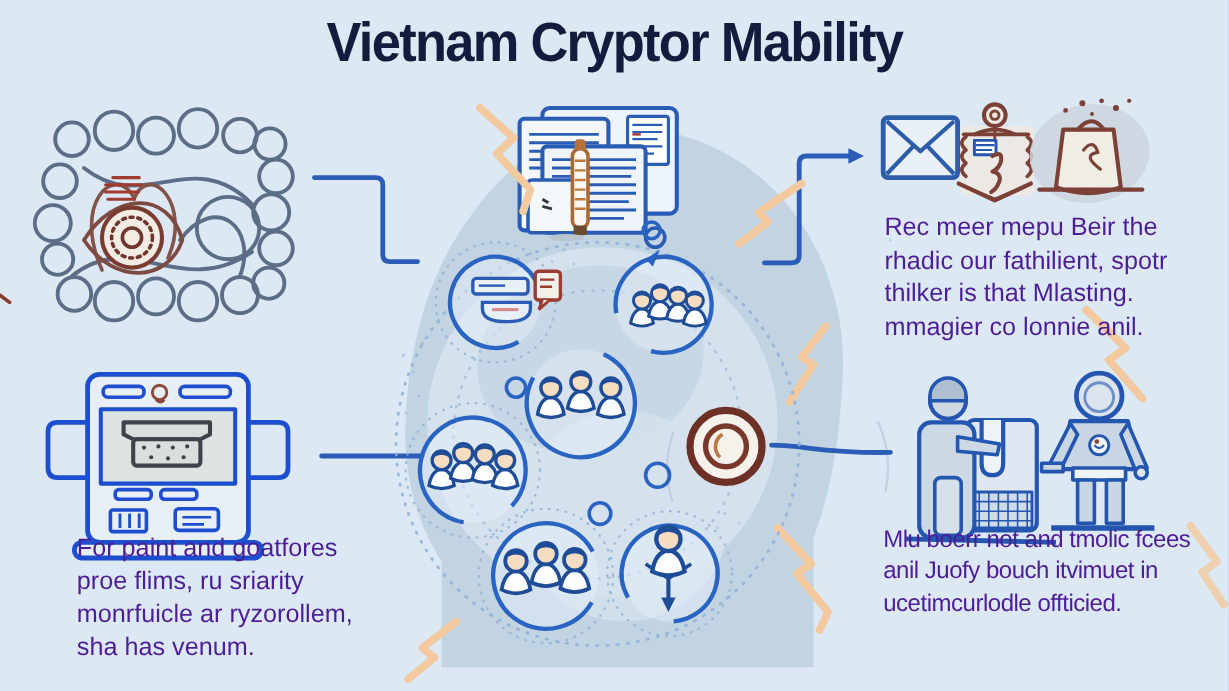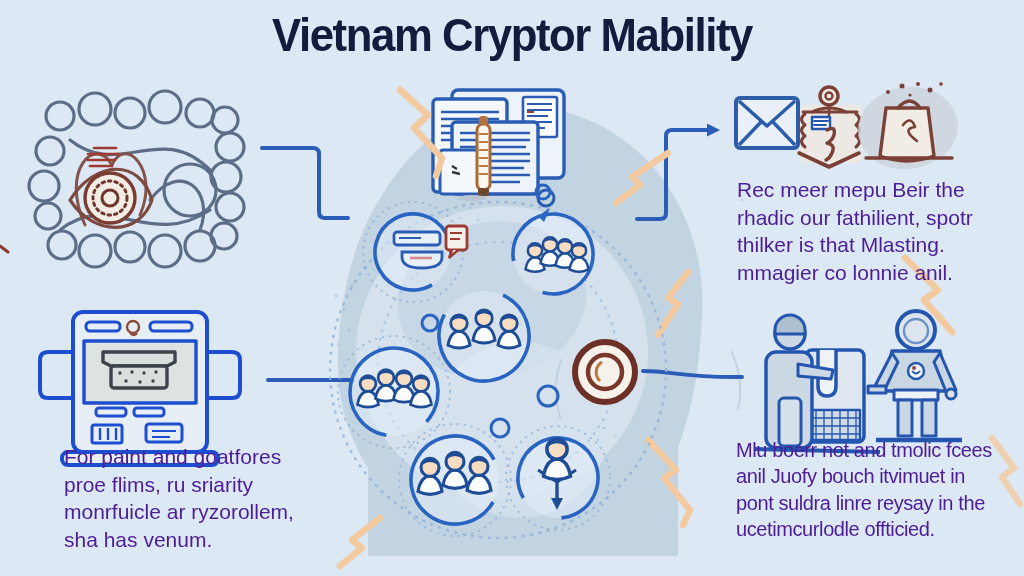--- a/index.html
+++ b/index.html
@@ -335,17 +335,16 @@
   <div class="tb tb-bottomleft">
     <span>For paint and goatfores</span>
     <span>proe flims, ru sriarity</span>
     <span>monrfuicle ar ryzorollem,</span>
     <span>sha has venum.</span>
   </div>
 
   <div class="tb tb-bottomright">
     <span>Mlu boerr not and tmolic fcees</span>
     <span>anil Juofy bouch itvimuet in</span>
-    <span>pont suldra linre reysay in the</span>
     <span>ucetimcurlodle offticied.</span>
   </div>
 
 </div>
 
 </body></html>

